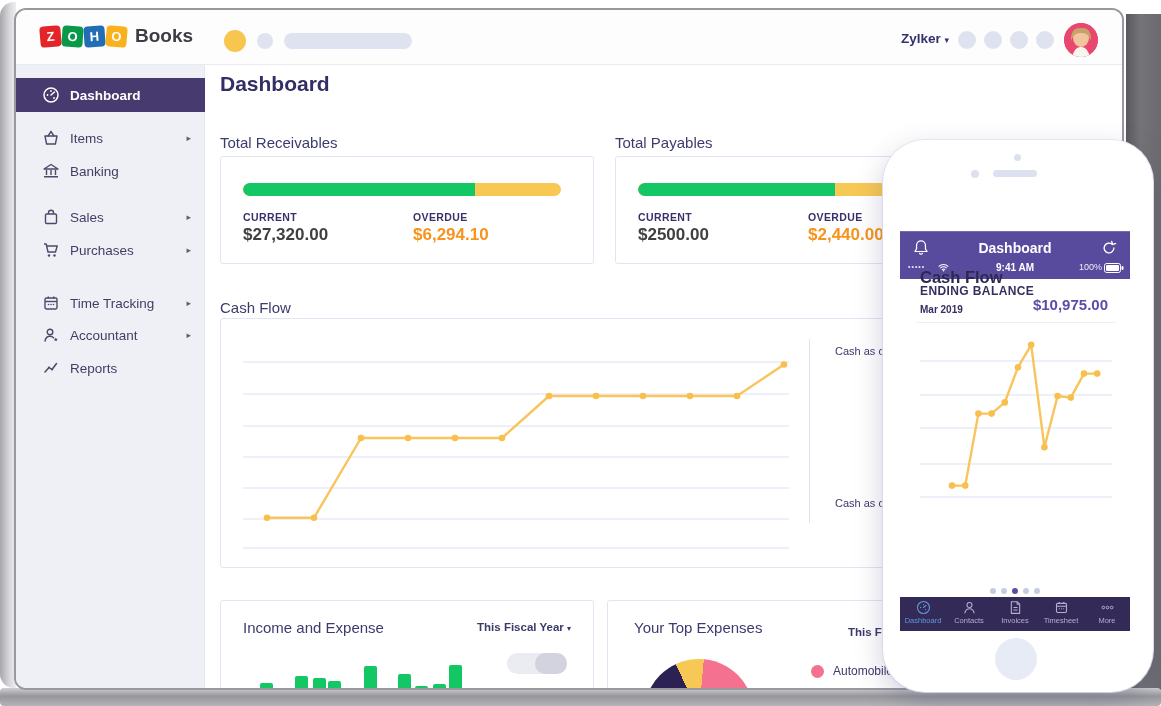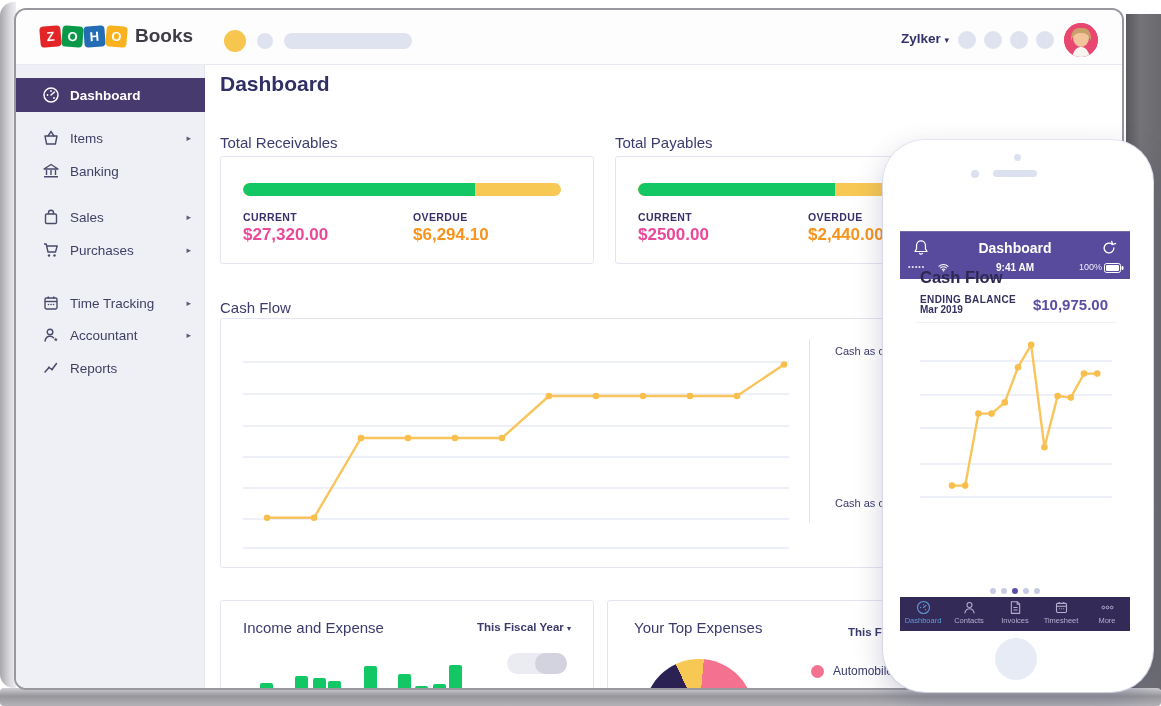--- a/index.html
+++ b/index.html
@@ -45,21 +45,21 @@
   .side-row.active .s-label{color:#ffffff;font-weight:bold;}
 
   
   .main-title{position:absolute;left:204px;top:62px;font-size:21px;font-weight:800;color:#322e66;}
   .sec-title{position:absolute;font-size:15px;color:#3c3b6e;}
   .card{position:absolute;background:#fff;border:1.5px solid #e2e4f3;border-radius:3px;}
   .pbar{position:absolute;left:22px;top:26px;width:318px;height:13px;border-radius:7px;background:#f8c854;overflow:hidden;}
   .pbar-fill{position:absolute;left:0;top:0;height:100%;background:#13c864;border-radius:7px 0 0 7px;}
   .kpi-label{position:absolute;top:54px;font-size:10.5px;font-weight:bold;letter-spacing:.4px;color:#37306a;}
   .kpi-value{position:absolute;top:68px;font-size:17px;font-weight:bold;}
-  .v-green{color:#ec4899;} .v-orange{color:#f7941d;}
+  .v-green{color:#404040;} .v-orange{color:#f7941d;}
   .cf-divider{position:absolute;left:588px;top:20px;width:1px;height:184px;background:#dfe2f1;}
   .cf-side-label{position:absolute;left:614px;width:280px;font-size:11px;color:#3b3a6b;white-space:nowrap;}
   .ie-filter{position:absolute;font-size:11.5px;font-weight:bold;color:#3b3a6b;white-space:nowrap;}
   .toggle{position:absolute;left:286px;top:52px;width:60px;height:21px;border-radius:11px;background:#ebebf2;}
   .toggle-knob{position:absolute;right:0;top:0;width:32px;height:21px;border-radius:11px;background:#d3d3e0;}
   .ie-bar{position:absolute;bottom:0;width:13px;border-radius:2px 2px 0 0;}
   .pie{position:absolute;left:36px;top:58px;width:110px;height:110px;border-radius:50%;}
   .legend{position:absolute;left:203px;top:63px;display:flex;align-items:center;white-space:nowrap;}
   .legend-dot{width:13px;height:13px;border-radius:50%;background:#f4718f;flex:none;}
   .legend-label{margin-left:9px;font-size:12px;color:#3b3a6b;}
@@ -73,21 +73,21 @@
   .ph-home{position:absolute;left:112px;top:498px;width:42px;height:42px;border-radius:50%;background:#e6ebf5;}
   .screen{position:absolute;left:17px;top:68px;width:230px;height:423px;background:#fff;overflow:hidden;}
   .ph-status{position:absolute;left:0;top:0;width:100%;height:23px;background:#584a9c;color:#fff;margin-top:48px;}
   .ph-carrier{position:absolute;left:8px;top:7px;font-size:7px;letter-spacing:1px;color:#e8e6f6;}
   .ph-time{position:absolute;left:0;top:6px;width:100%;text-align:center;font-size:10px;font-weight:bold;}
   .ph-batt-label{position:absolute;right:28px;top:6px;font-size:9px;color:#f0eefb;}
   .ph-nav{position:absolute;left:0;top:23px;width:100%;height:31px;background:#584a9c;color:#fff;
     border-top:1px solid rgba(255,255,255,.18);}
   .ph-nav-title{position:absolute;left:0;top:8px;width:100%;text-align:center;font-size:14px;font-weight:600;}
   .ph-cf-title{position:absolute;left:20px;top:60px;font-size:16.5px;font-weight:800;color:#2c2950;}
-  .ph-end-label{position:absolute;left:20px;top:86px;font-size:10px;font-weight:bold;letter-spacing:.4px;color:#33305e;}
+  .ph-end-label{position:absolute;left:20px;top:76px;font-size:12px;font-weight:bold;letter-spacing:.4px;color:#33305e;}
   .ph-end-period{position:absolute;left:20px;top:96px;font-size:10px;font-weight:bold;color:#33305e;}
   .ph-end-value{position:absolute;right:22px;top:88px;font-size:15px;font-weight:bold;color:#5b4da6;}
   .ph-rule{position:absolute;left:16px;right:14px;top:114px;height:1px;background:#eef0f8;}
   .ph-note{position:absolute;left:26px;top:310px;width:177px;height:47px;border:1px solid #e4e6f2;border-radius:7px;text-align:center;}
   .ph-note-l1{margin-top:8px;font-size:10.5px;font-weight:bold;color:#2f2c55;}
   .ph-note-l2{margin-top:1px;font-size:15px;font-weight:bold;color:#f7941d;}
   .pager{position:absolute;left:0;top:372px;width:100%;text-align:center;}
   .pdot{display:inline-block;width:6px;height:6px;border-radius:50%;background:#c6cbe2;margin:0 2.5px;}
   .pdot.active{background:#5a4da5;}
   .ph-tabs{position:absolute;left:0;top:389px;width:100%;height:34px;background:#342a57;display:flex;}

